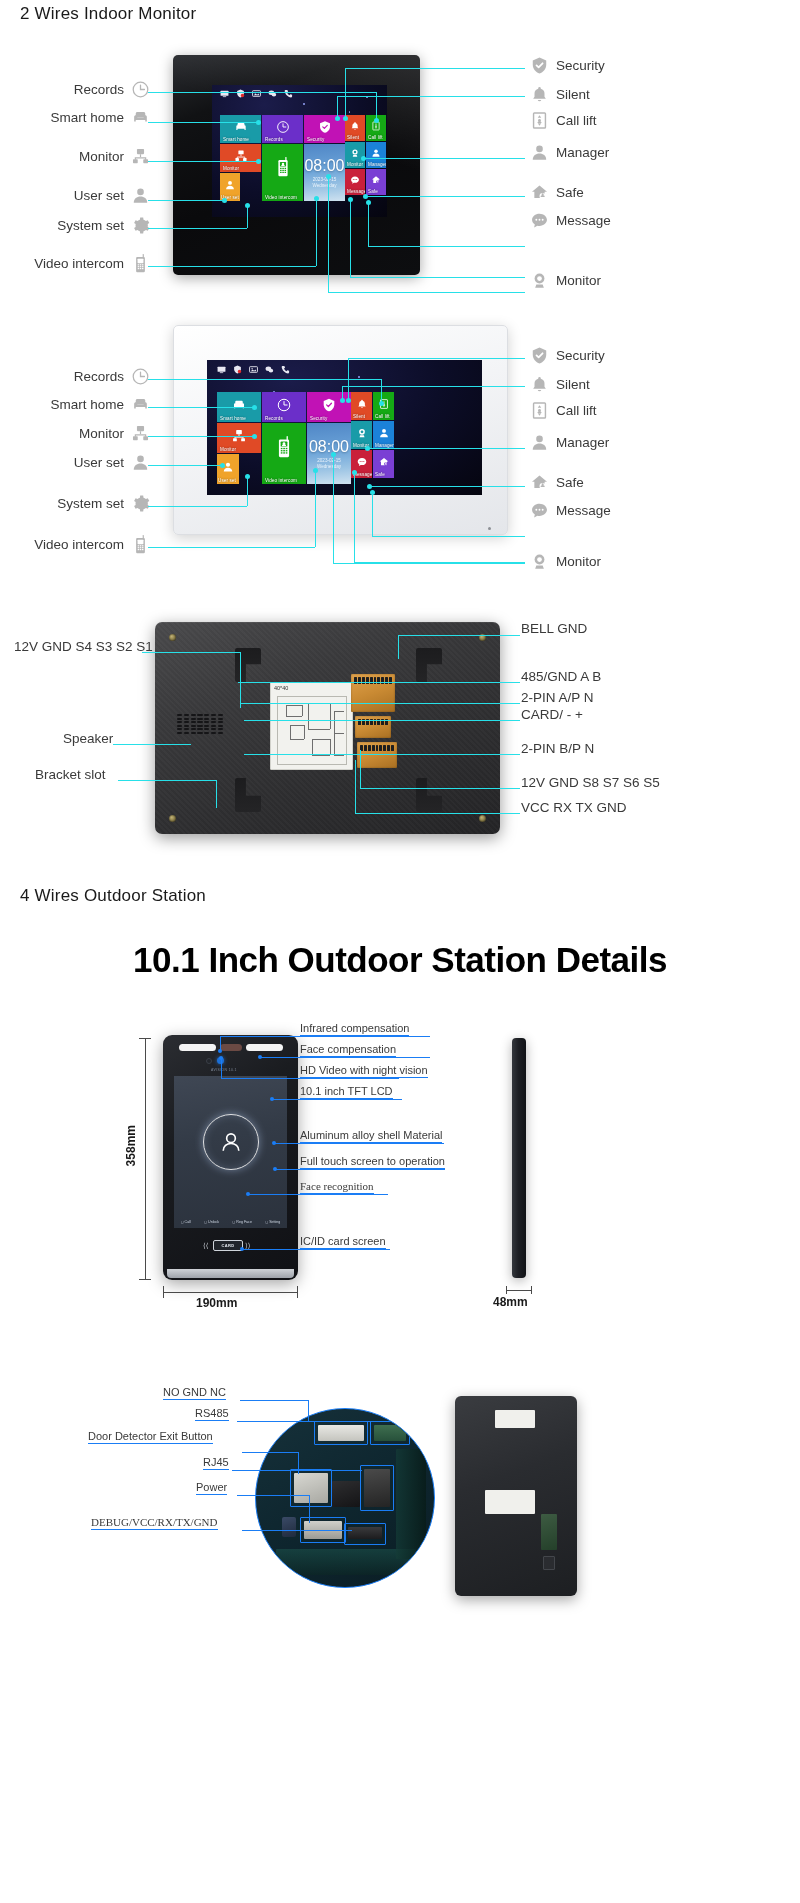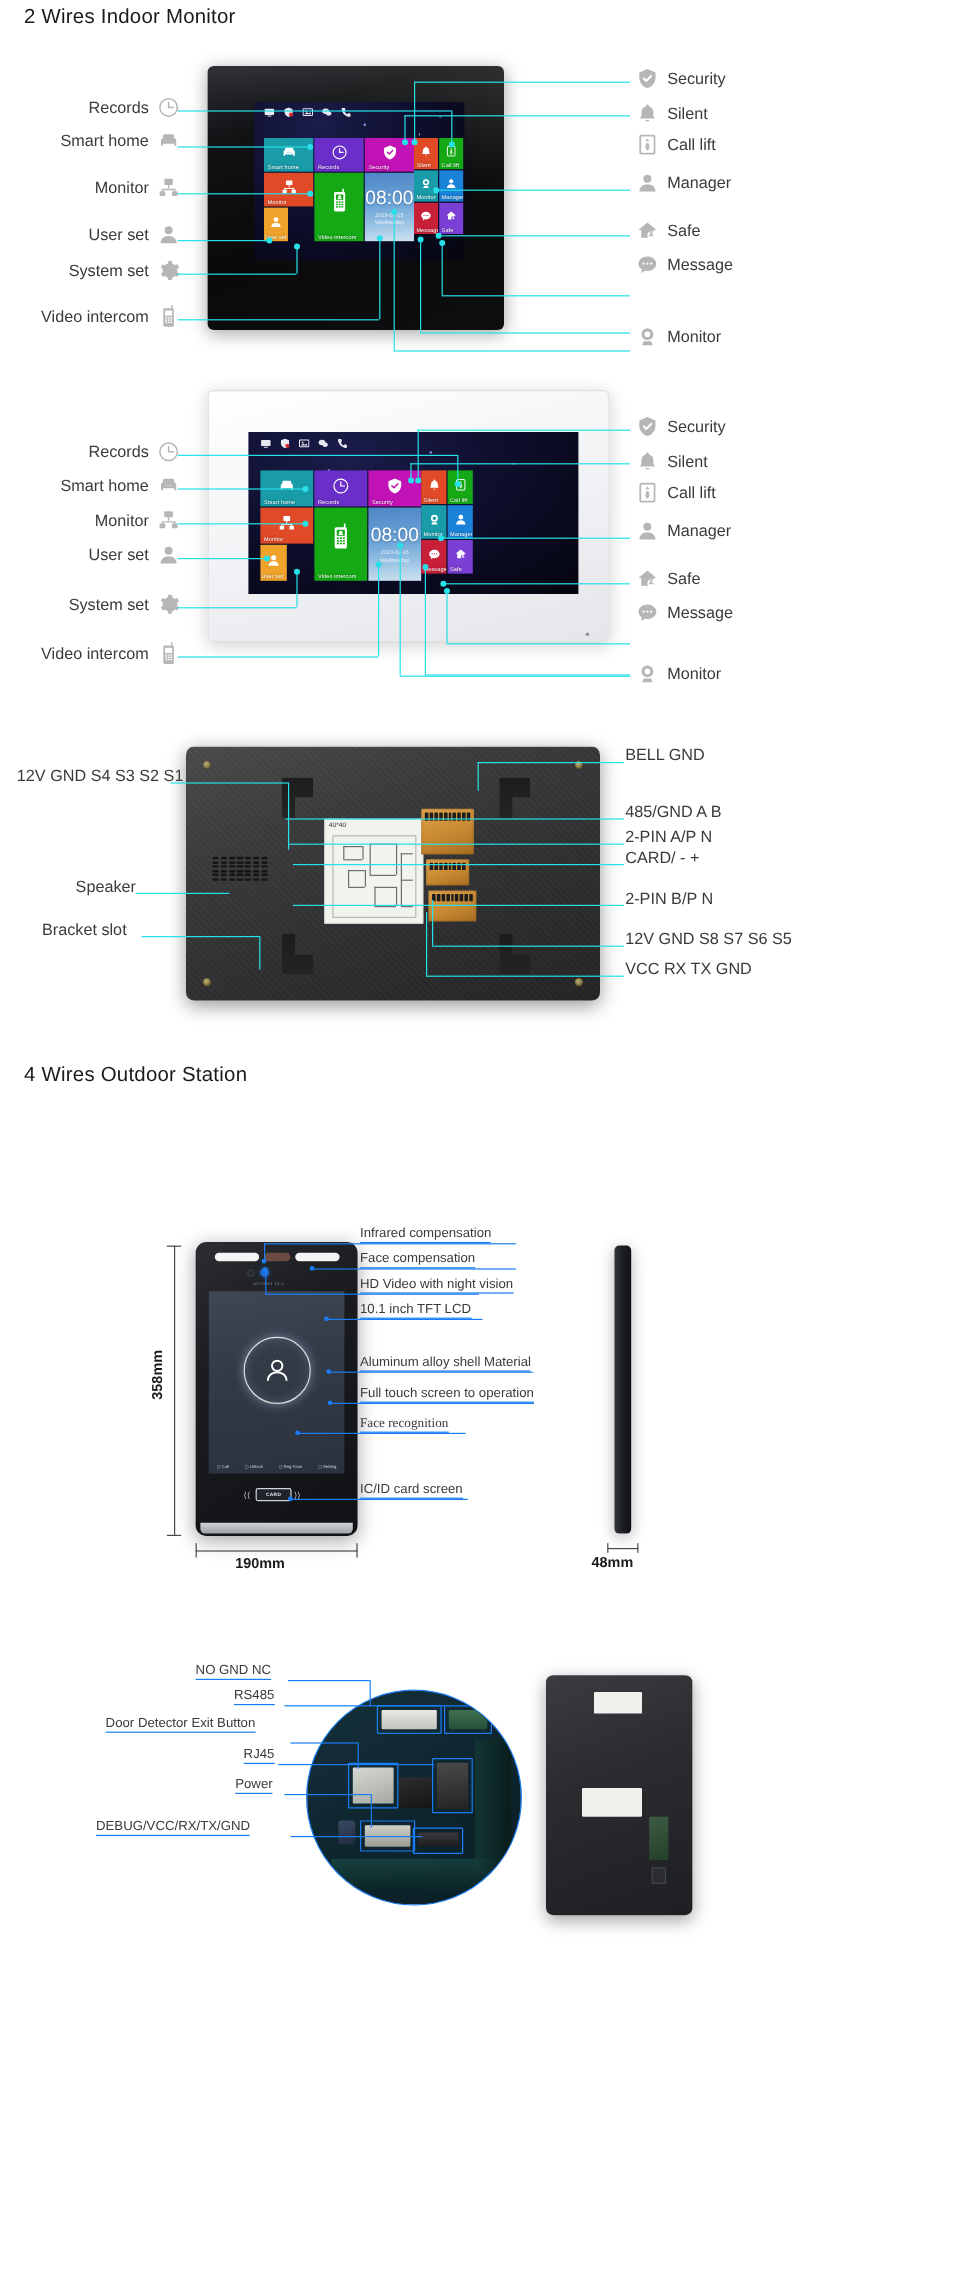--- a/index.html
+++ b/index.html
@@ -1112,20 +1112,21 @@
   <div class="lead v" style="left:360px;top:150px;height:38px;"></div>
 
   <span class="label-txt" style="position:absolute;left:521px;top:200px;">VCC  RX TX GND</span>
   <div class="lead h" style="left:355px;top:213px;width:165px;"></div>
   <div class="lead v" style="left:355px;top:160px;height:53px;"></div>
 </div>
 
 <div class="section" style="top:880px;left:0;height:420px;">
 
   <div class="sec-title" style="position:absolute;left:20px;top:6px;">4 Wires Outdoor Station</div>
+  <div class="big-title" style="position:absolute;left:0;top:60px;width:800px;">10.1 Inch Outdoor Station Details</div>
 
   <div class="ods-body" style="left:163px;top:155px;width:135px;height:245px;">
     <div class="ods-strip" style="left:16px;top:9px;width:37px;height:7px;background:#f4f4f4;"></div>
     <div class="ods-strip" style="left:57px;top:9px;width:22px;height:7px;background:#6b4a44;"></div>
     <div class="ods-strip" style="left:83px;top:9px;width:37px;height:7px;background:#f4f4f4;"></div>
     <div style="position:absolute;left:43px;top:23px;width:6px;height:6px;border-radius:50%;background:#23262c;border:1px solid #3a3f47;"></div>
     <div style="position:absolute;left:54px;top:22px;width:7px;height:7px;border-radius:50%;background:#1b6fd6;box-shadow:0 0 4px rgba(40,130,240,.7);"></div>
     <div class="ods-logo" style="left:48px;top:33px;">AVISION 10.1</div>
 
     <div class="ods-screen" style="left:11px;top:41px;width:113px;height:152px;">
@@ -1244,15 +1245,15 @@
   <div class="lead-b h" style="left:242px;top:152px;width:56px;"></div>
   <div class="lead-b v" style="left:298px;top:152px;height:22px;"></div>
 
   <span class="pcb-label ods-ul" style="left:203px;top:156px;">RJ45</span>
   <div class="lead-b h" style="left:232px;top:170px;width:130px;"></div>
 
   <span class="pcb-label ods-ul" style="left:196px;top:181px;">Power</span>
   <div class="lead-b h" style="left:237px;top:195px;width:72px;"></div>
   <div class="lead-b v" style="left:309px;top:195px;height:28px;"></div>
 
-  <span class="pcb-label ods-ul" style="left:80px;top:216px;">DEBUG/VCC/RX/TX/GND</span>
+  <span class="pcb-label ods-ul" style="left:91px;top:216px;font-family:Liberation Serif, serif;">DEBUG/VCC/RX/TX/GND</span>
   <div class="lead-b h" style="left:242px;top:230px;width:110px;"></div>
 </div>
 
 </body></html>

